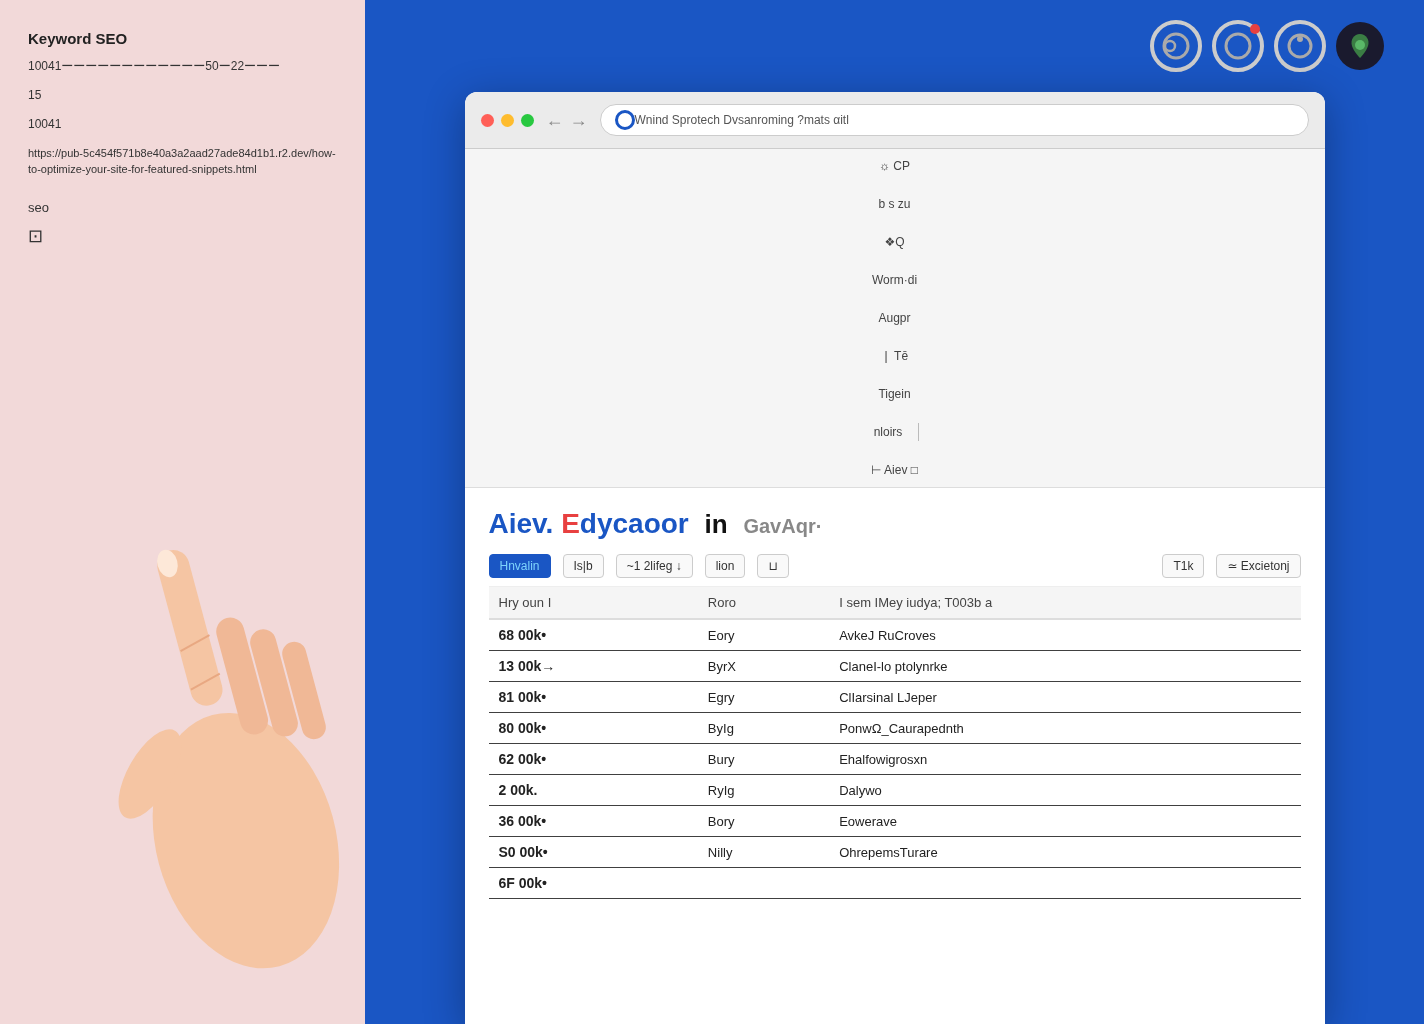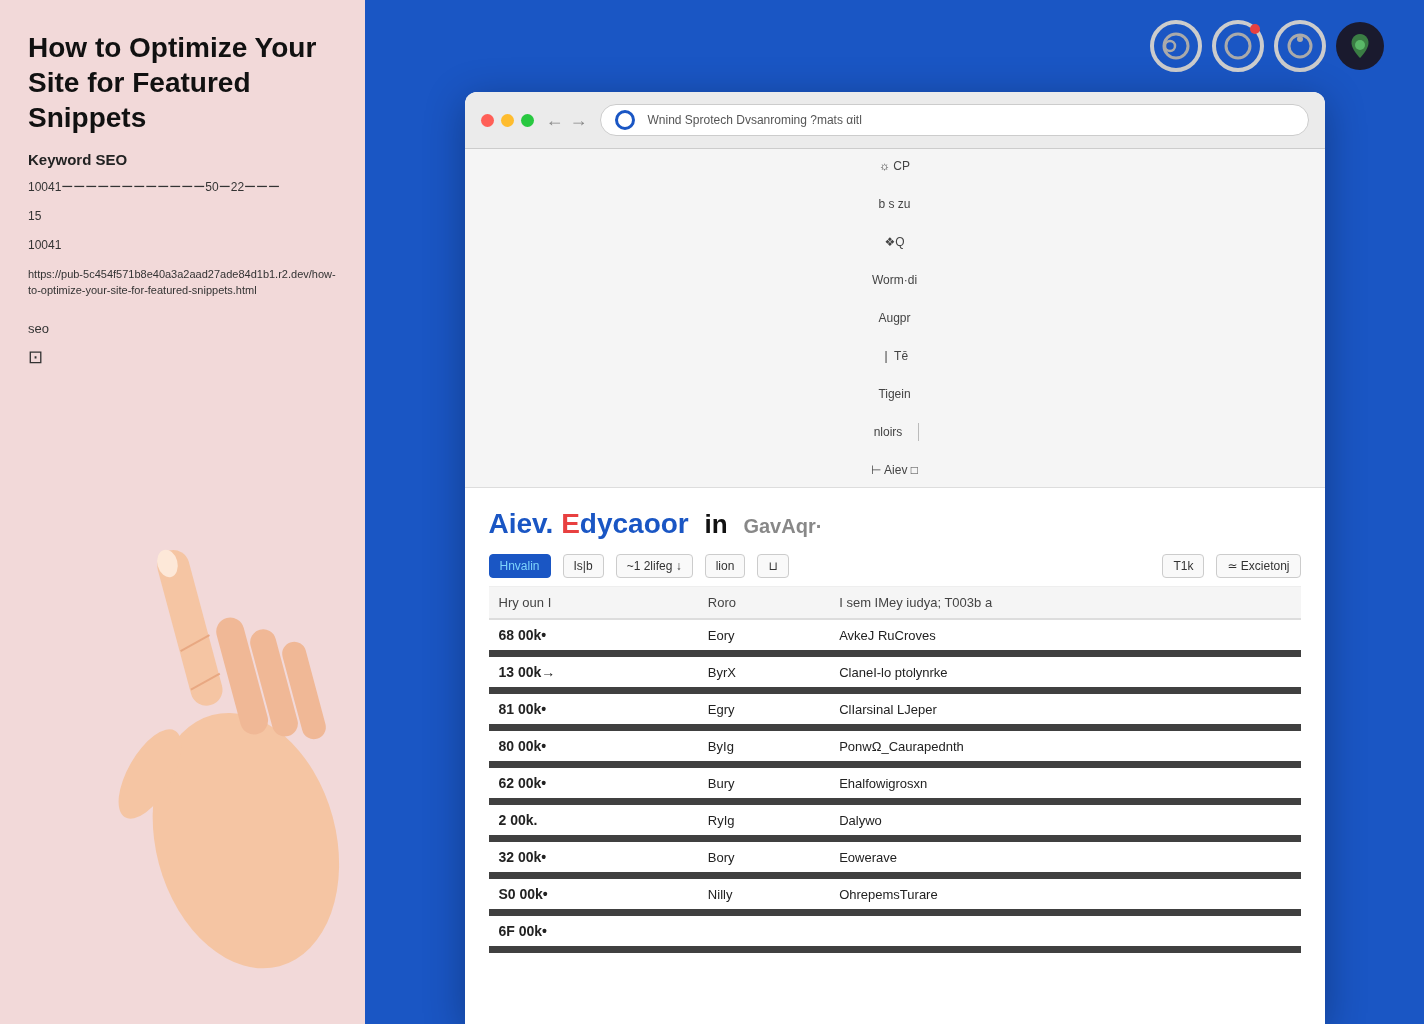--- a/index.html
+++ b/index.html
@@ -137,21 +137,21 @@
       font-size: 16px;
     }
     .address-bar {
       flex: 1;
       background: #fff;
       border-radius: 20px;
       height: 32px;
       display: flex;
       align-items: center;
       padding: 0 14px;
-      gap: 13px;
+      gap: 0;
       border: 1px solid #ccc;
     }
     .address-circle {
       width: 20px;
       height: 20px;
       border-radius: 50%;
       border: 3px solid #1a56c4;
     }
     .address-text {
       font-size: 12px;
@@ -221,34 +221,33 @@
     }
     .data-table th {
       padding: 8px 10px;
       text-align: left;
       font-weight: 400;
       color: #444;
       white-space: nowrap;
     }
     .data-table td {
       padding: 7px 10px;
-      border-bottom: 7px solid #404040;
+      border-bottom: 1px solid #404040;
       color: #222;
       white-space: nowrap;
     }
     .data-table td.vol {
       font-weight: 700;
       font-size: 14px;
     }
   </style>
 </head>
 <body>
 
 <div class="left-panel">
-  <h1>How to Optimize Your Site for Featured Snippets</h1>
   <div class="kw-label">Keyword SEO</div>
   <div class="meta-line">10041ーーーーーーーーーーーー50ー22ーーー</div>
   <div class="meta-line">15</div>
   <div class="meta-line">10041</div>
   <div class="url-line">https://pub-5c454f571b8e40a3a2aad27ade84d1b1.r2.dev/how-to-optimize-your-site-for-featured-snippets.html</div>
   <div class="tag-seo">seo</div>
   <div class="tag-icon">⊡</div>
 
   <div class="hand-overlay">
     <svg class="hand-svg" viewBox="0 0 320 560" xmlns="http://www.w3.org/2000/svg">
@@ -388,21 +387,21 @@
               <td class="vol">62 00k•</td>
               <td>Bury</td>
               <td>Ehalfowigrosxn</td>
             </tr>
             <tr>
               <td class="vol">2 00k.</td>
               <td>RyIg</td>
               <td>Dalywo</td>
             </tr>
             <tr>
-              <td class="vol">32 00k•</td>
+              <td class="vol">36 00k•</td>
               <td>Bory</td>
               <td>Eowerave</td>
             </tr>
             <tr>
               <td class="vol">S0 00k•</td>
               <td>Nilly</td>
               <td>OhrepemsTurare</td>
             </tr>
             <tr>
               <td class="vol">6F 00k•</td>

